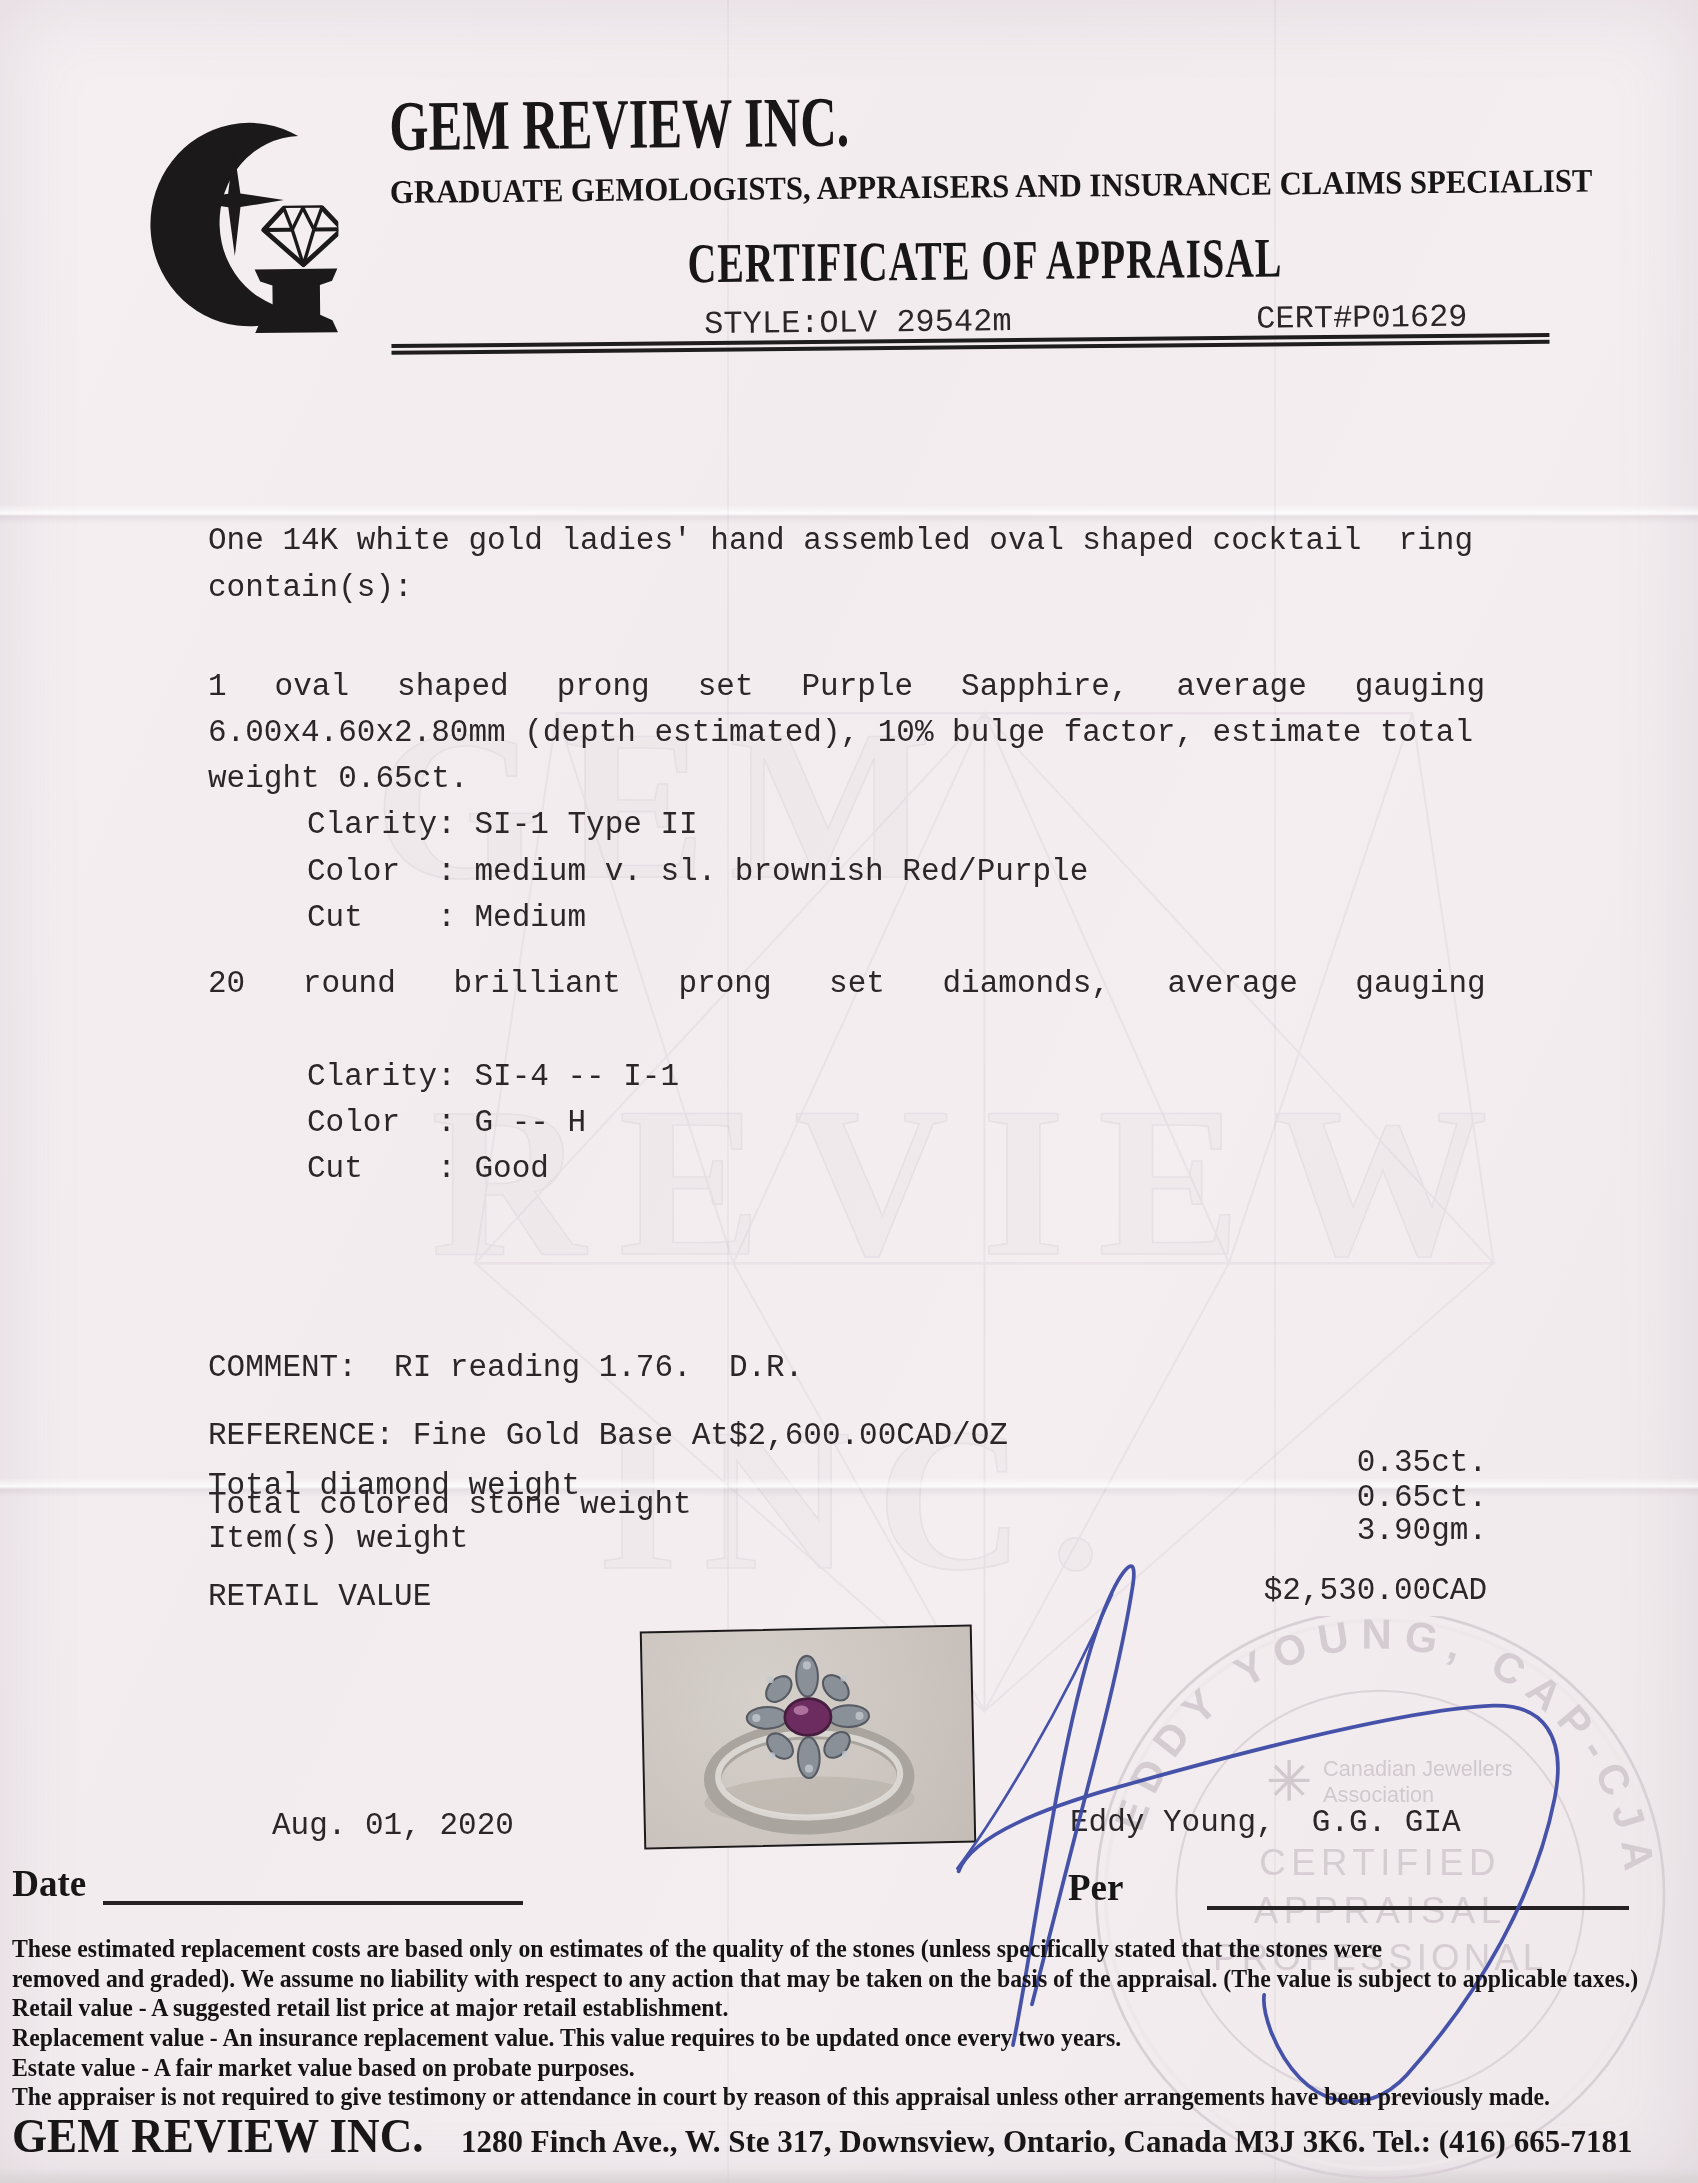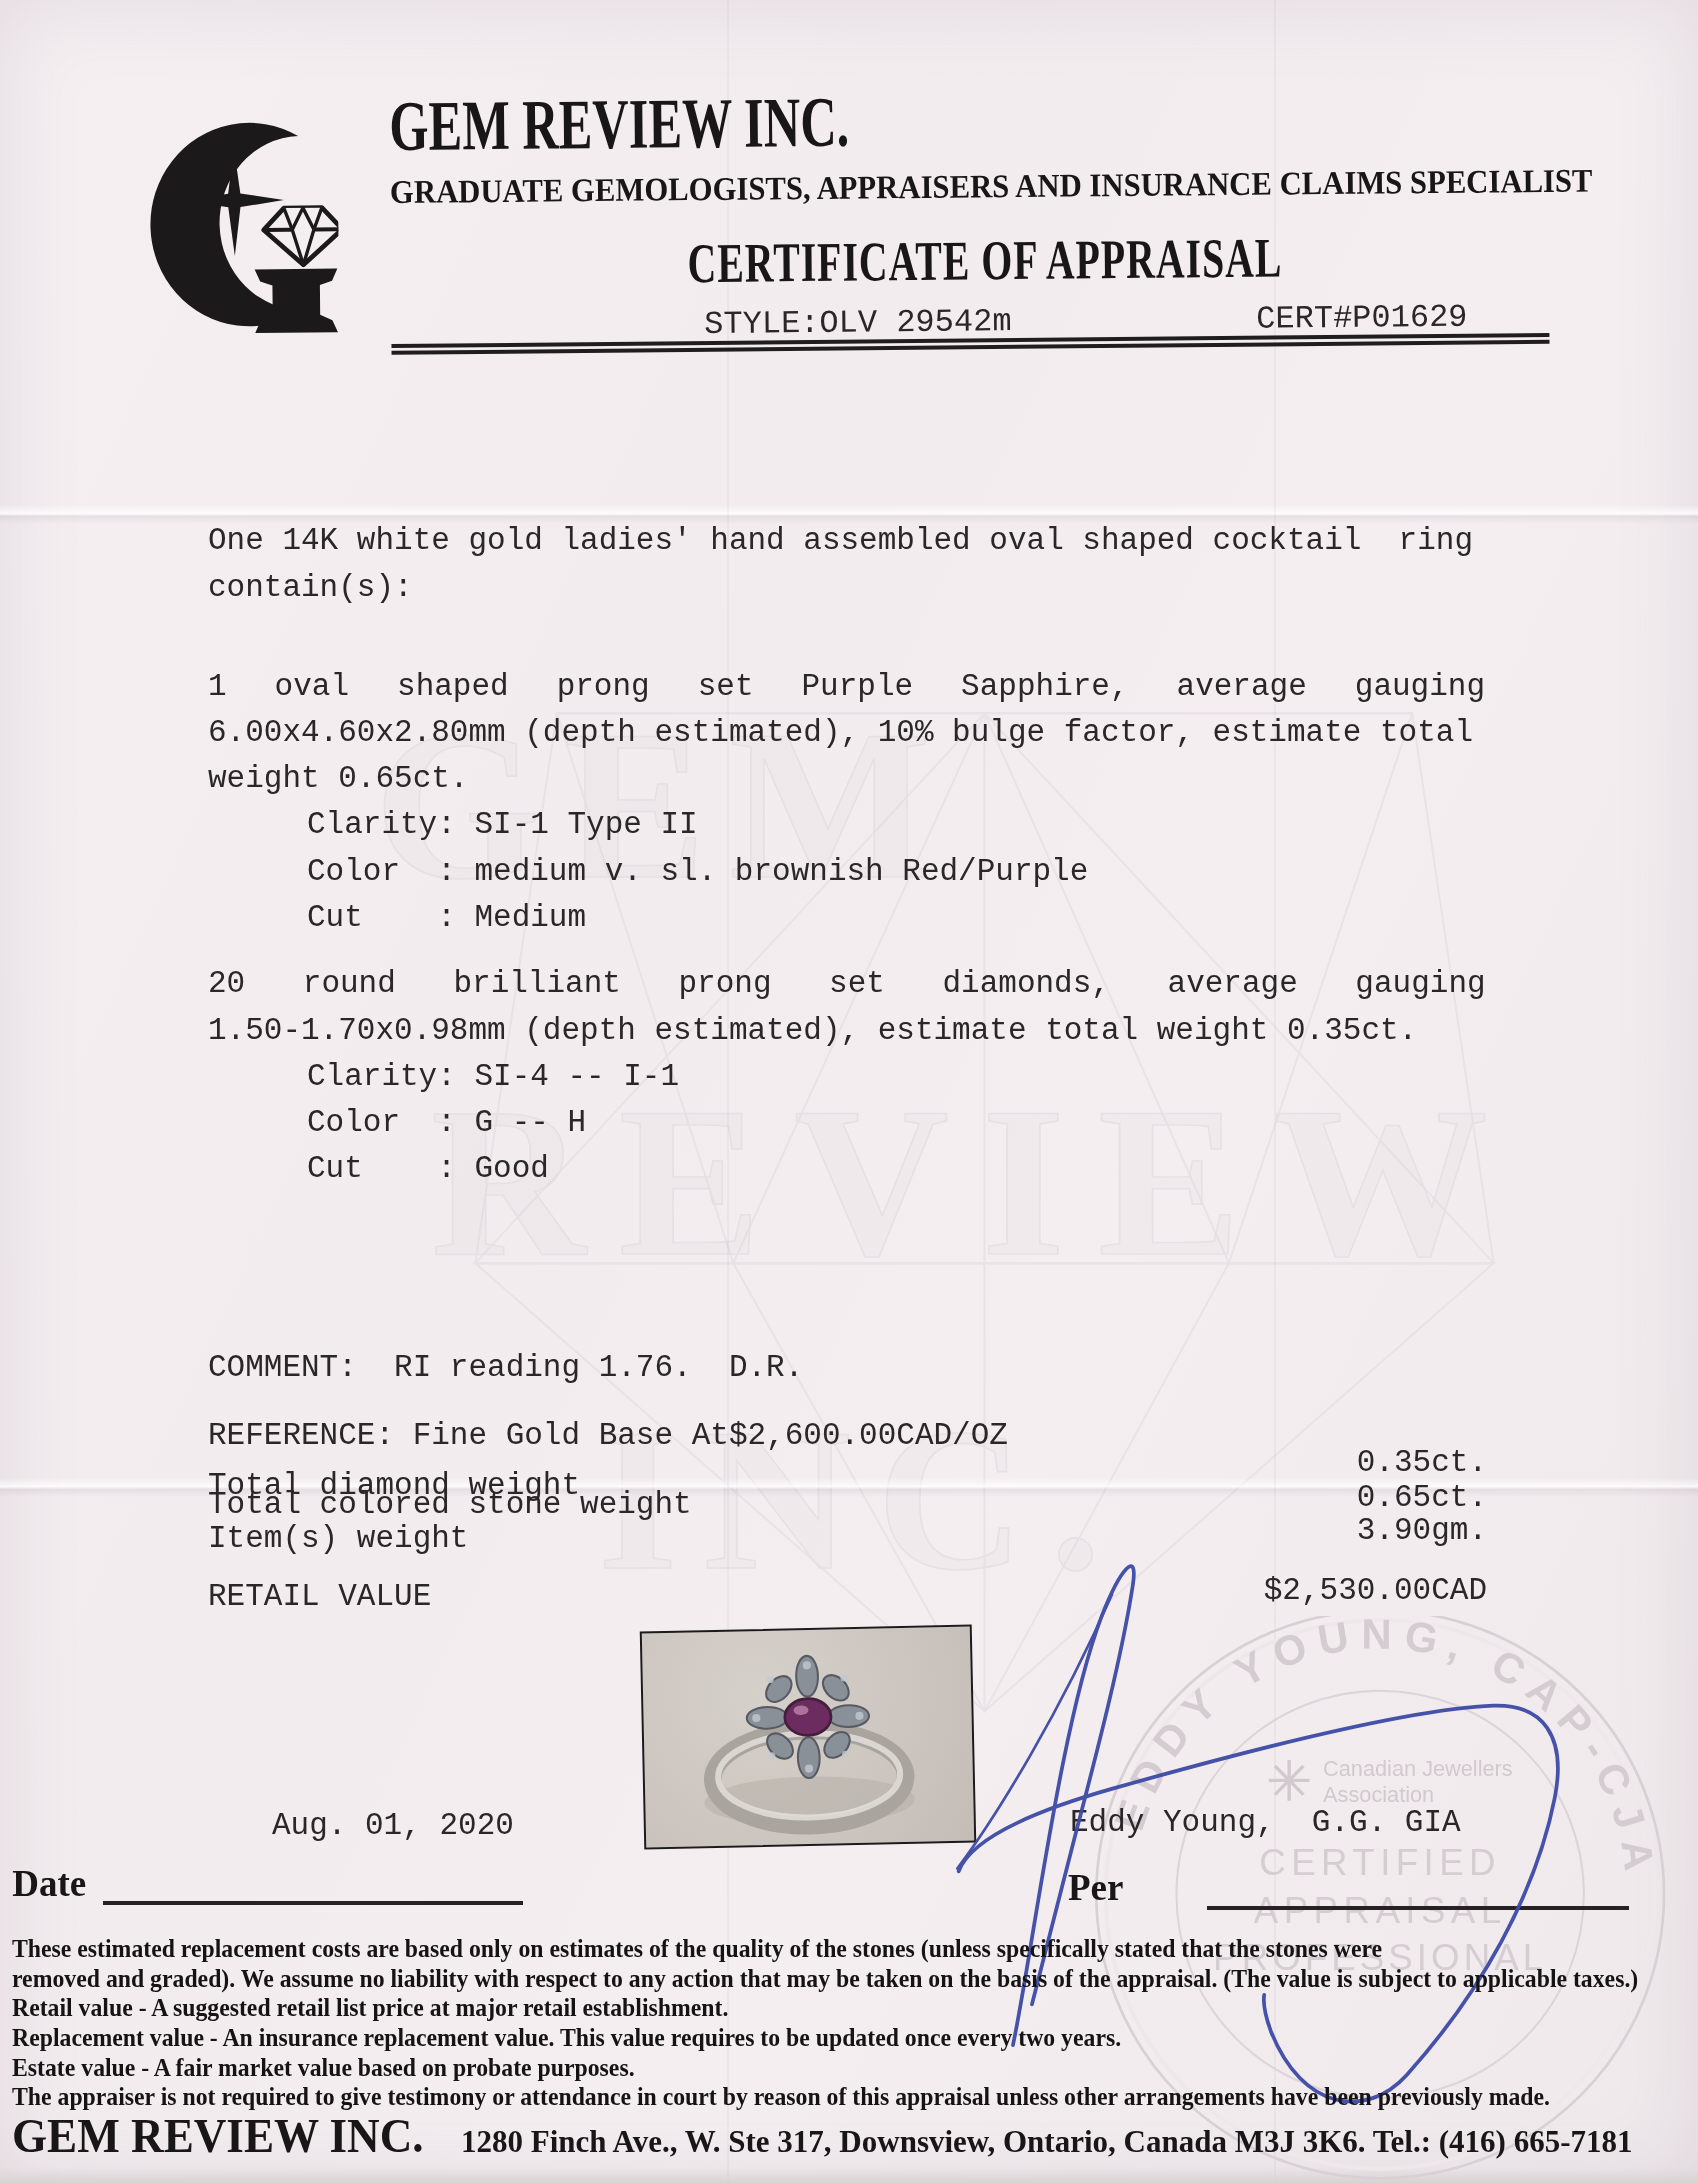--- a/index.html
+++ b/index.html
@@ -105,21 +105,20 @@
 
   <div class="abs mono ws8" style="left:208px;top:669px;">1  oval  shaped  prong  set  Purple  Sapphire,  average  gauging</div>
   <div class="abs mono" style="left:208px;top:715px;">6.00x4.60x2.80mm (depth estimated), 10% bulge factor, estimate total</div>
   <div class="abs mono" style="left:208px;top:761px;">weight 0.65ct.</div>
 
   <div class="abs mono" style="left:307px;top:807px;">Clarity: SI-1 Type II</div>
   <div class="abs mono" style="left:307px;top:854px;">Color  : medium v. sl. brownish Red/Purple</div>
   <div class="abs mono" style="left:307px;top:900px;">Cut    : Medium</div>
 
   <div class="abs mono ws15" style="left:208px;top:966px;">20  round  brilliant  prong  set  diamonds,  average  gauging</div>
-  <div class="abs mono" style="left:208px;top:1013px;">1.50-1.70x0.98mm (depth estimated), estimate total weight 0.35ct.</div>
 
   <div class="abs mono" style="left:307px;top:1059px;">Clarity: SI-4 -- I-1</div>
   <div class="abs mono" style="left:307px;top:1105px;">Color  : G -- H</div>
   <div class="abs mono" style="left:307px;top:1151px;">Cut    : Good</div>
 
   <div class="abs mono" style="left:208px;top:1350px;">COMMENT:  RI reading 1.76.  D.R.</div>
   <div class="abs mono" style="left:208px;top:1418px;">REFERENCE: Fine Gold Base At$2,600.00CAD/OZ</div>
 
   <div class="abs mono" style="left:208px;top:1452px;margin-top:16px;">Total diamond weight</div>
   <div class="abs mono valcol" style="top:1445px;">0.35ct.</div>

